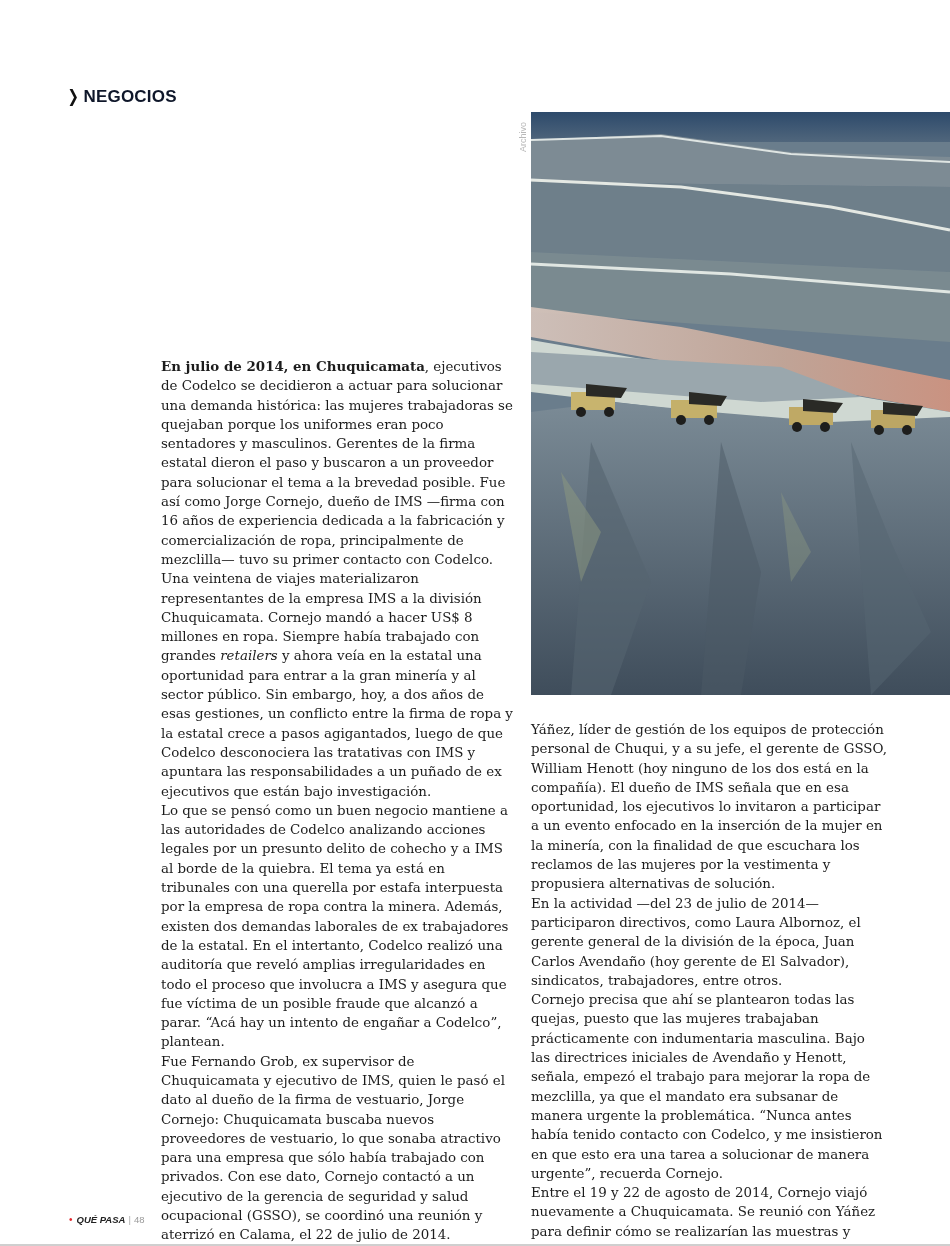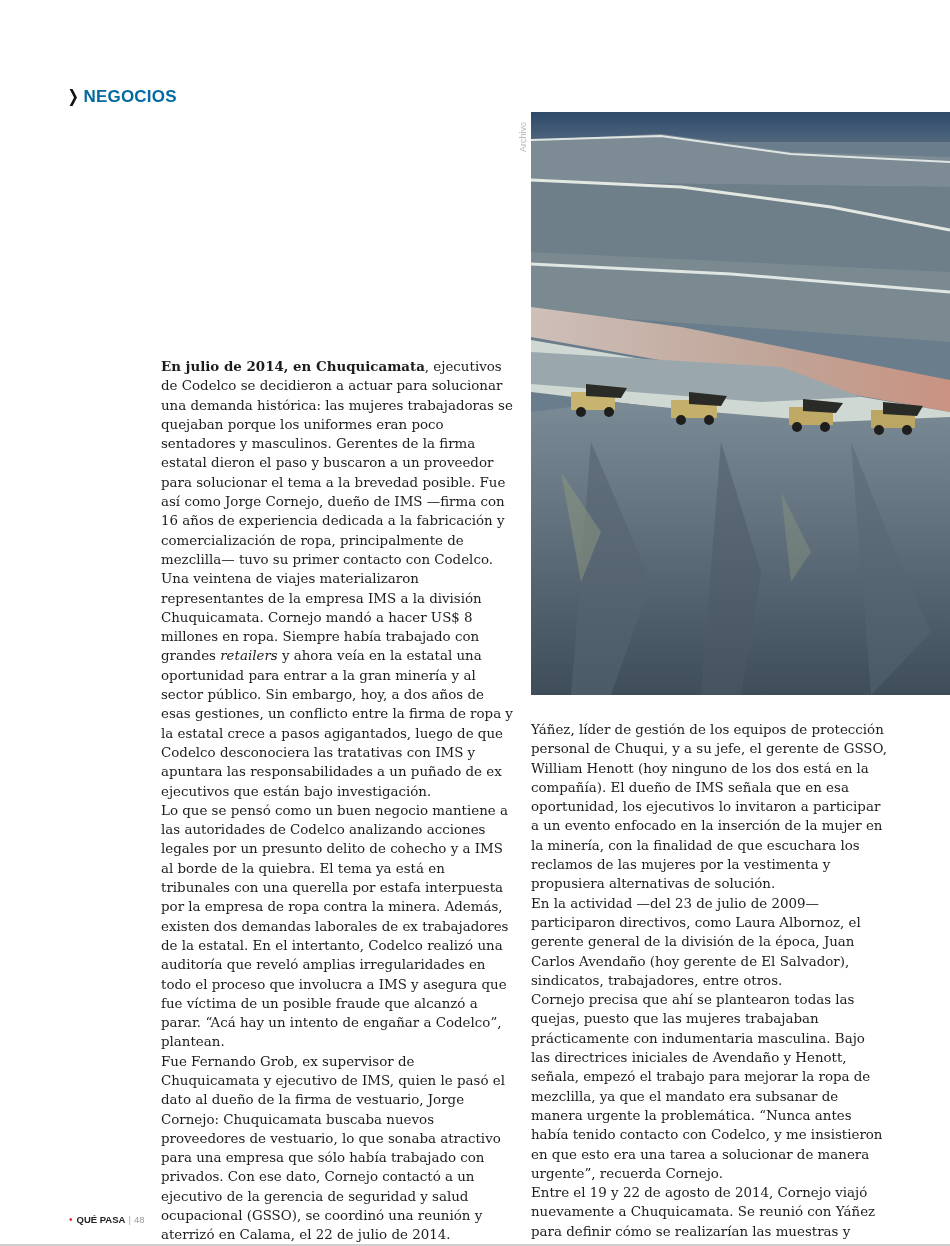--- a/index.html
+++ b/index.html
@@ -9,21 +9,21 @@
       font-family: "DejaVu Serif", "Liberation Serif", serif;
       color: #1c1c1c;
     }
     .section-tag {
       position: absolute; left: 66px; top: 86px;
       font-family: "Liberation Sans", "DejaVu Sans", sans-serif;
       font-weight: 700; font-size: 17px; letter-spacing: 0.2px;
       display: flex; align-items: center;
     }
     .section-tag .chev { color: #111; font-size: 17px; margin-right: 3px; font-weight: 700; transform: scaleX(0.8); display:inline-block; }
-    .section-tag .label { color: #0369a1; }
+    .section-tag .label { color: #0f172a; }
 
     .photo-credit {
       position: absolute; left: 518px; top: 112px;
       width: 12px; height: 40px;
     }
     .photo-credit span {
       position: absolute; left: 0; top: 40px;
       transform-origin: 0 0; transform: rotate(-90deg);
       font-family: "Liberation Sans", "DejaVu Sans", sans-serif;
       font-size: 9px; color: #b8b8b8; white-space: nowrap;
@@ -49,21 +49,21 @@
       font-weight: 700; font-size: 12.6px; color: #f08c2c;
       margin-top: 19px !important; letter-spacing: 0.2px;
     }
 
     .footer {
       position: absolute; left: 69px; top: 1214px;
       font-family: "Liberation Sans", "DejaVu Sans", sans-serif;
       font-size: 9.5px; display: flex; align-items: center;
     }
     .footer .dot { color: #e3262b; margin-right: 4px; font-size: 10px; }
-    .footer .mag { font-weight: 700; color: #222; }
+    .footer .mag { font-weight: 700; color: #222; font-style: italic; }
     .footer .sep { color: #aaa; margin: 0 3px; }
     .footer .page { color: #999; }
 
     .bottom-rule {
       position: absolute; left: 0; bottom: 0; width: 950px; height: 2px; background: #cfcfcf;
     }
   </style>
 </head>
 <body>
 
@@ -143,21 +143,21 @@
 <div class="col col-left">
   <p><span class="lead">En julio de 2014, en Chuquicamata</span><span>, ejecutivos de Codelco se decidieron a actuar para solucionar una demanda histórica: las mujeres trabajadoras se quejaban porque los uniformes eran poco sentadores y masculinos. Gerentes de la firma estatal dieron el paso y buscaron a un proveedor para solucionar el tema a la brevedad posible. Fue así como Jorge Cornejo, dueño de IMS —firma con 16 años de experiencia dedicada a la fabricación y comercialización de ropa, principalmente de mezclilla— tuvo su primer contacto con Codelco.</span></p>
   <p><span>Una veintena de viajes materializaron representantes de la empresa IMS a la división Chuquicamata. Cornejo mandó a hacer US$ 8 millones en ropa. Siempre había trabajado con grandes </span><em>retailers</em><span> y ahora veía en la estatal una oportunidad para entrar a la gran minería y al sector público. Sin embargo, hoy, a dos años de esas gestiones, un conflicto entre la firma de ropa y la estatal crece a pasos agigantados, luego de que Codelco desconociera las tratativas con IMS y apuntara las responsabilidades a un puñado de ex ejecutivos que están bajo investigación.</span></p>
   <p>Lo que se pensó como un buen negocio mantiene a las autoridades de Codelco analizando acciones legales por un presunto delito de cohecho y a IMS al borde de la quiebra. El tema ya está en tribunales con una querella por estafa interpuesta por la empresa de ropa contra la minera. Además, existen dos demandas laborales de ex trabajadores de la estatal. En el intertanto, Codelco realizó una auditoría que reveló amplias irregularidades en todo el proceso que involucra a IMS y asegura que fue víctima de un posible fraude que alcanzó a parar. “Acá hay un intento de engañar a Codelco”, plantean.</p>
   <p>Fue Fernando Grob, ex supervisor de Chuquicamata y ejecutivo de IMS, quien le pasó el dato al dueño de la firma de vestuario, Jorge Cornejo: Chuquicamata buscaba nuevos proveedores de vestuario, lo que sonaba atractivo para una empresa que sólo había trabajado con privados. Con ese dato, Cornejo contactó a un ejecutivo de la gerencia de seguridad y salud ocupacional (GSSO), se coordinó una reunión y aterrizó en Calama, el 22 de julio de 2014.</p>
 
 </div>
 
 <div class="col col-right">
   <p>Yáñez, líder de gestión de los equipos de protección personal de Chuqui, y a su jefe, el gerente de GSSO, William Henott (hoy ninguno de los dos está en la compañía). El dueño de IMS señala que en esa oportunidad, los ejecutivos lo invitaron a participar a un evento enfocado en la inserción de la mujer en la minería, con la finalidad de que escuchara los reclamos de las mujeres por la vestimenta y propusiera alternativas de solución.</p>
-  <p>En la actividad —del 23 de julio de 2009—participaron directivos, como Laura Albornoz, el gerente general de la división de la época, Juan Carlos Avendaño (hoy gerente de El Salvador), sindicatos, trabajadores, entre otros.</p>
+  <p>En la actividad —del 23 de julio de 2014—participaron directivos, como Laura Albornoz, el gerente general de la división de la época, Juan Carlos Avendaño (hoy gerente de El Salvador), sindicatos, trabajadores, entre otros.</p>
   <p>Cornejo precisa que ahí se plantearon todas las quejas, puesto que las mujeres trabajaban prácticamente con indumentaria masculina. Bajo las directrices iniciales de Avendaño y Henott, señala, empezó el trabajo para mejorar la ropa de mezclilla, ya que el mandato era subsanar de manera urgente la problemática. “Nunca antes había tenido contacto con Codelco, y me insistieron en que esto era una tarea a solucionar de manera urgente”, recuerda Cornejo.</p>
   <p>Entre el 19 y 22 de agosto de 2014, Cornejo viajó nuevamente a Chuquicamata. Se reunió con Yáñez para definir cómo se realizarían las muestras y también para mostrar</p>
 </div>
 
 <div class="footer">
   <span class="dot">•</span>
   <span class="mag">QUÉ PASA</span>
   <span class="sep">|</span>
   <span class="page">48</span>
 </div>

